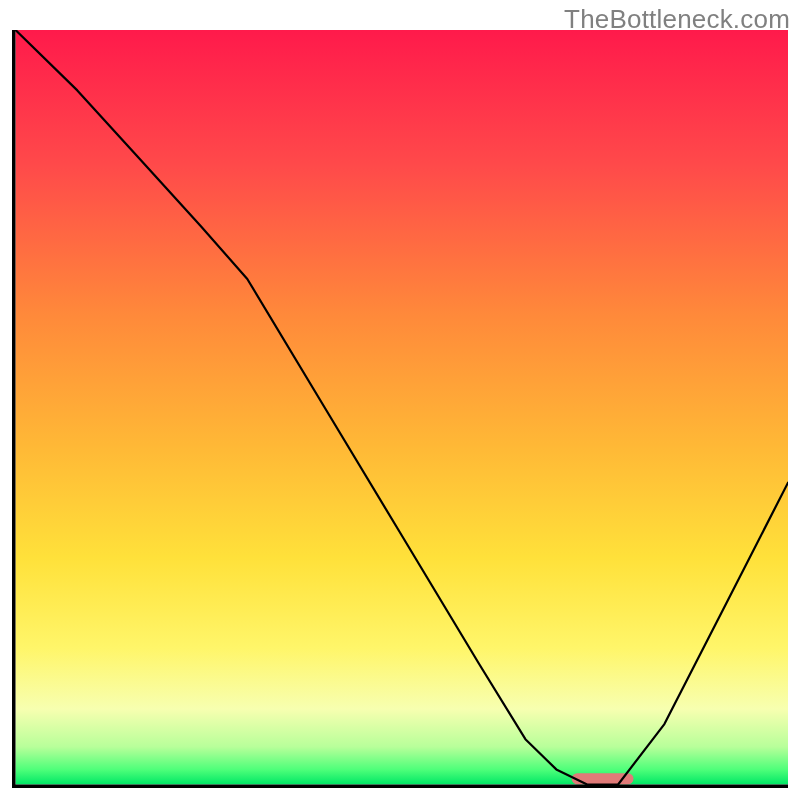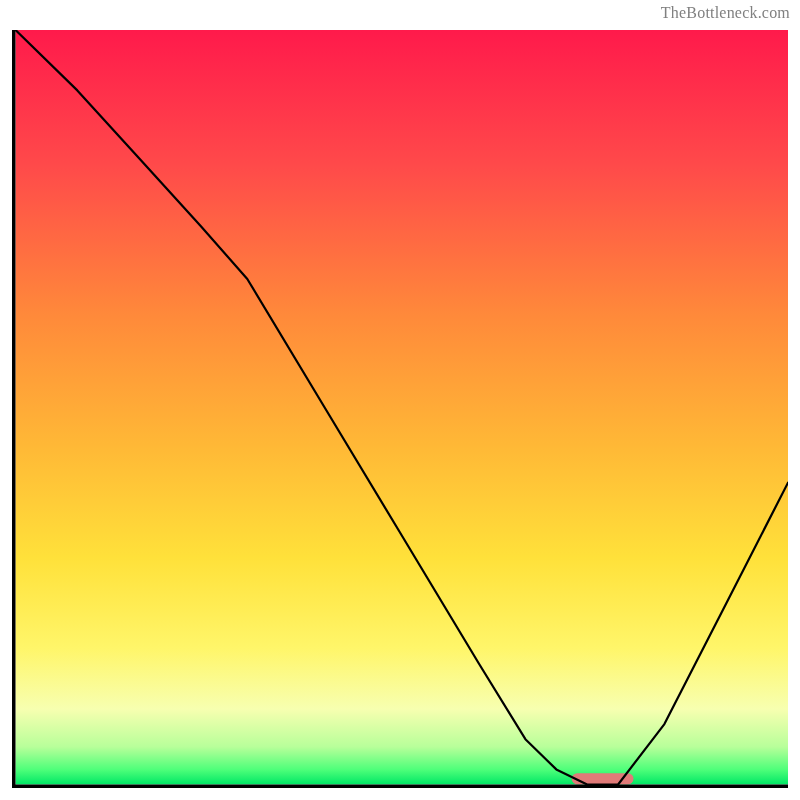--- a/index.html
+++ b/index.html
@@ -7,22 +7,22 @@
     padding: 0;
     width: 800px;
     height: 800px;
     background: #ffffff;
     overflow: hidden;
   }
   .watermark {
     position: absolute;
     top: 4px;
     right: 10px;
-    font-family: Liberation Serif, serif;
-    font-size: 16px;
+    font-family: Liberation Sans, sans-serif;
+    font-size: 26px;
     font-weight: 500;
     color: #808080;
     z-index: 10;
     letter-spacing: 0.2px;
   }
   .chart-area {
     position: absolute;
     left: 12px;
     top: 30px;
     width: 776px;

